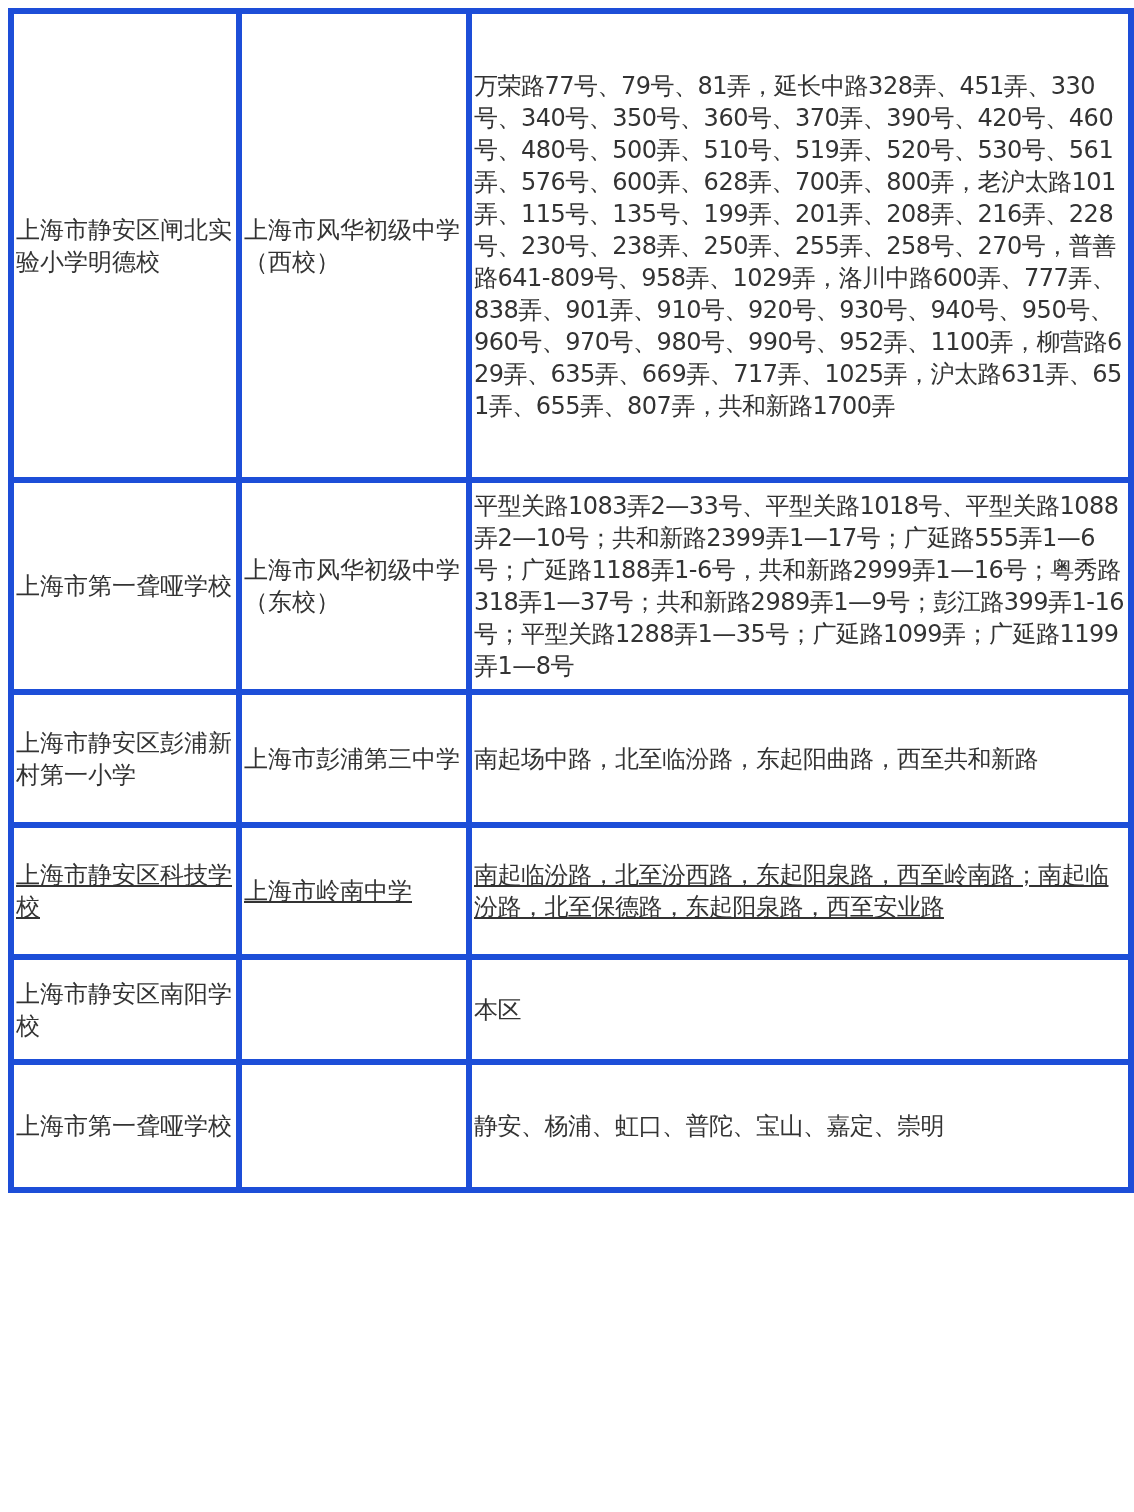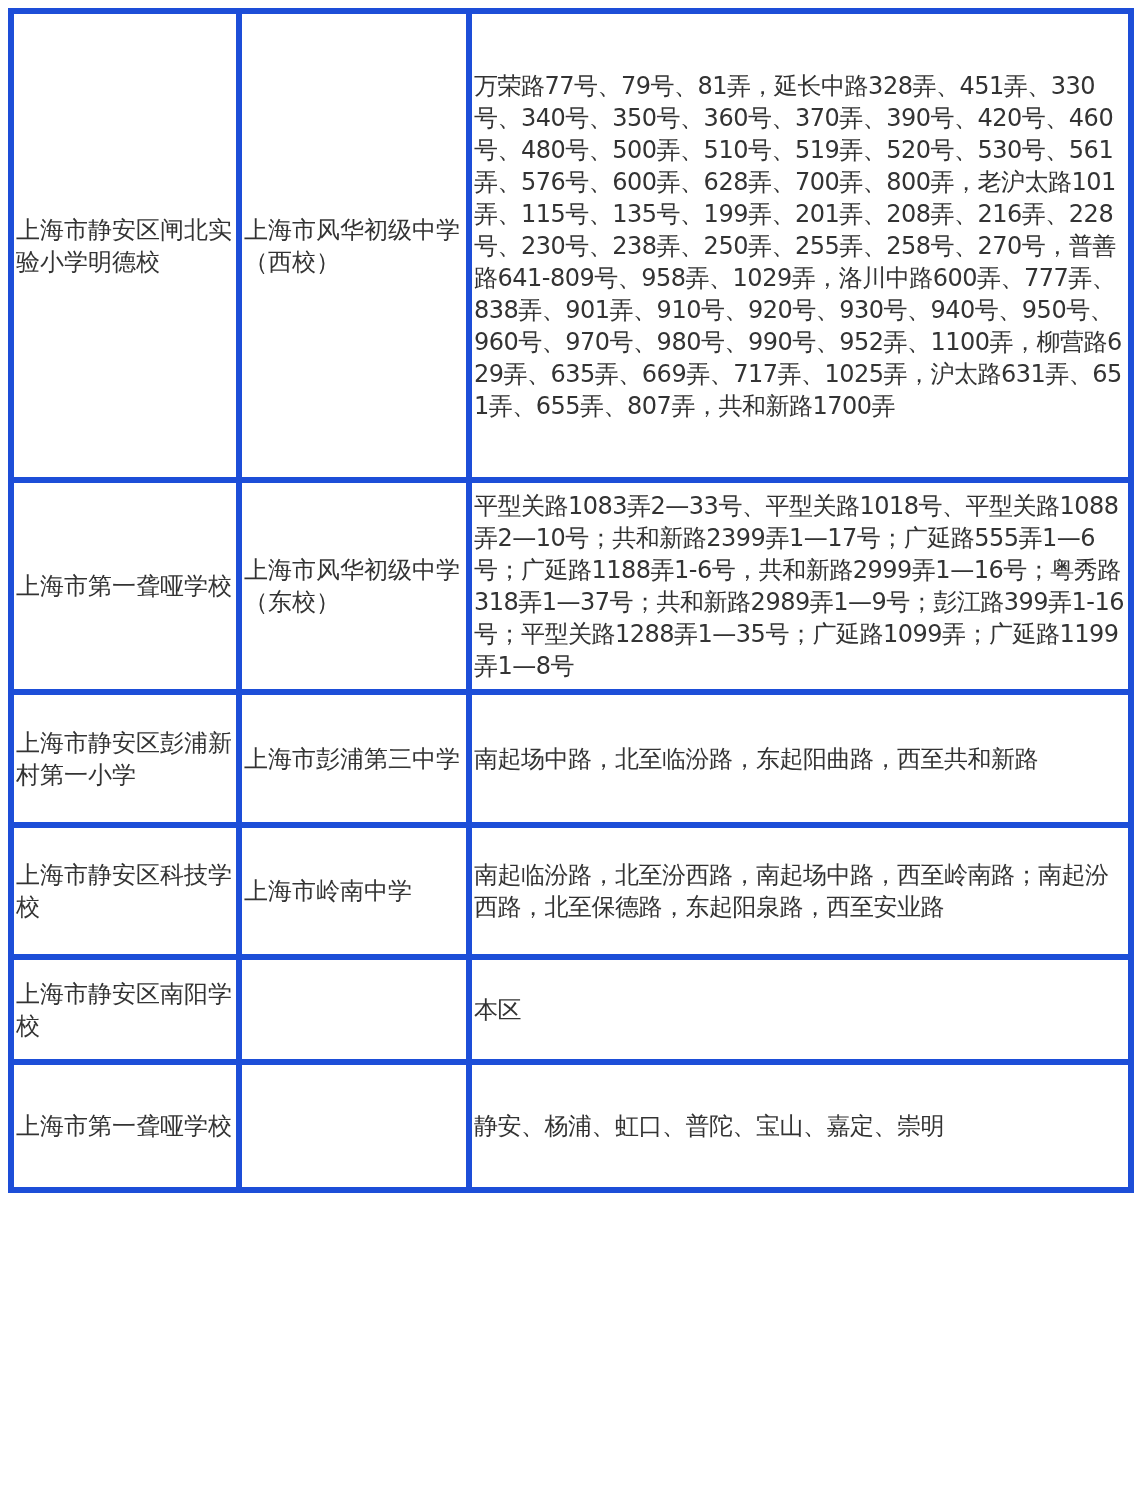--- a/index.html
+++ b/index.html
@@ -29,24 +29,24 @@
     <tr style="height:212px;">
       <td>上海市第一聋哑学校</td>
       <td>上海市风华初级中学（东校）</td>
       <td class="addr">平型关路1083弄2—33号、平型关路1018号、平型关路1088弄2—10号；共和新路2399弄1—17号；广延路555弄1—6号；广延路1188弄1-6号，共和新路2999弄1—16号；粤秀路318弄1—37号；共和新路2989弄1—9号；彭江路399弄1-16号；平型关路1288弄1—35号；广延路1099弄；广延路1199弄1—8号</td>
     </tr>
     <tr style="height:133px;">
       <td>上海市静安区彭浦新村第一小学</td>
       <td>上海市彭浦第三中学</td>
       <td class="addr">南起场中路，北至临汾路，东起阳曲路，西至共和新路</td>
     </tr>
-    <tr style="height:132px;">
+    <tr style="height:132px;text-decoration:underline;">
       <td>上海市静安区科技学校</td>
       <td>上海市岭南中学</td>
-      <td class="addr">南起临汾路，北至汾西路，南起场中路，西至岭南路；南起汾西路，北至保德路，东起阳泉路，西至安业路</td>
+      <td class="addr">南起临汾路，北至汾西路，东起阳泉路，西至岭南路；南起临汾路，北至保德路，东起阳泉路，西至安业路</td>
     </tr>
     <tr style="height:105px;">
       <td>上海市静安区南阳学校</td>
       <td></td>
       <td class="addr">本区</td>
     </tr>
     <tr style="height:128px;margin-left:33px;">
       <td>上海市第一聋哑学校</td>
       <td></td>
       <td class="addr">静安、杨浦、虹口、普陀、宝山、嘉定、崇明</td>

